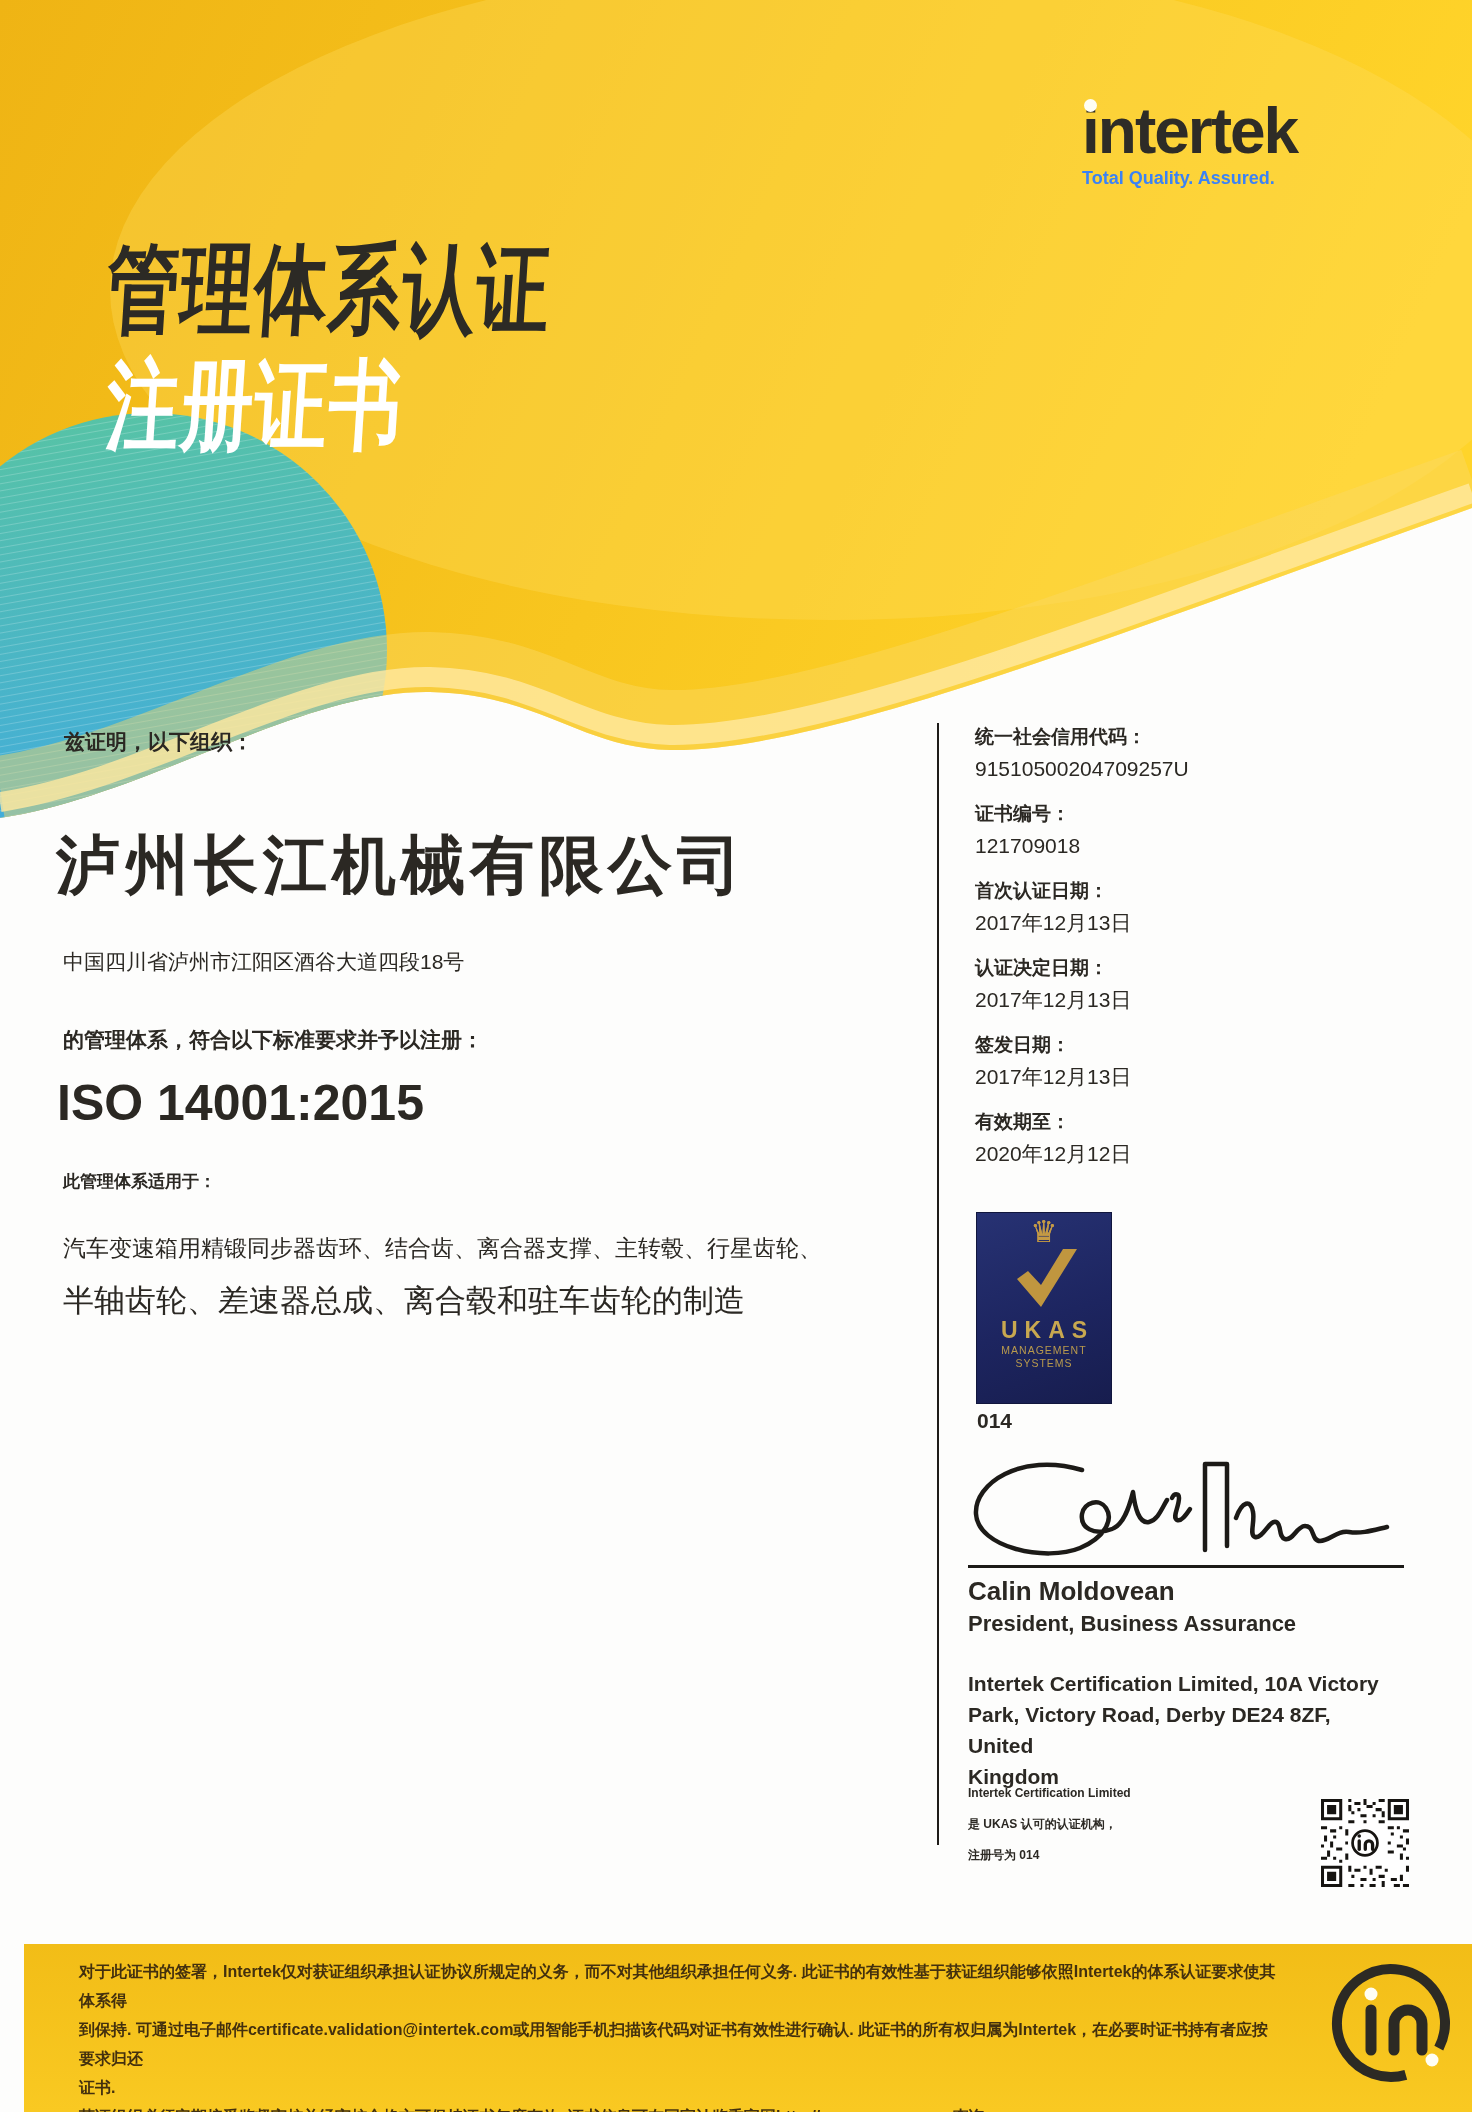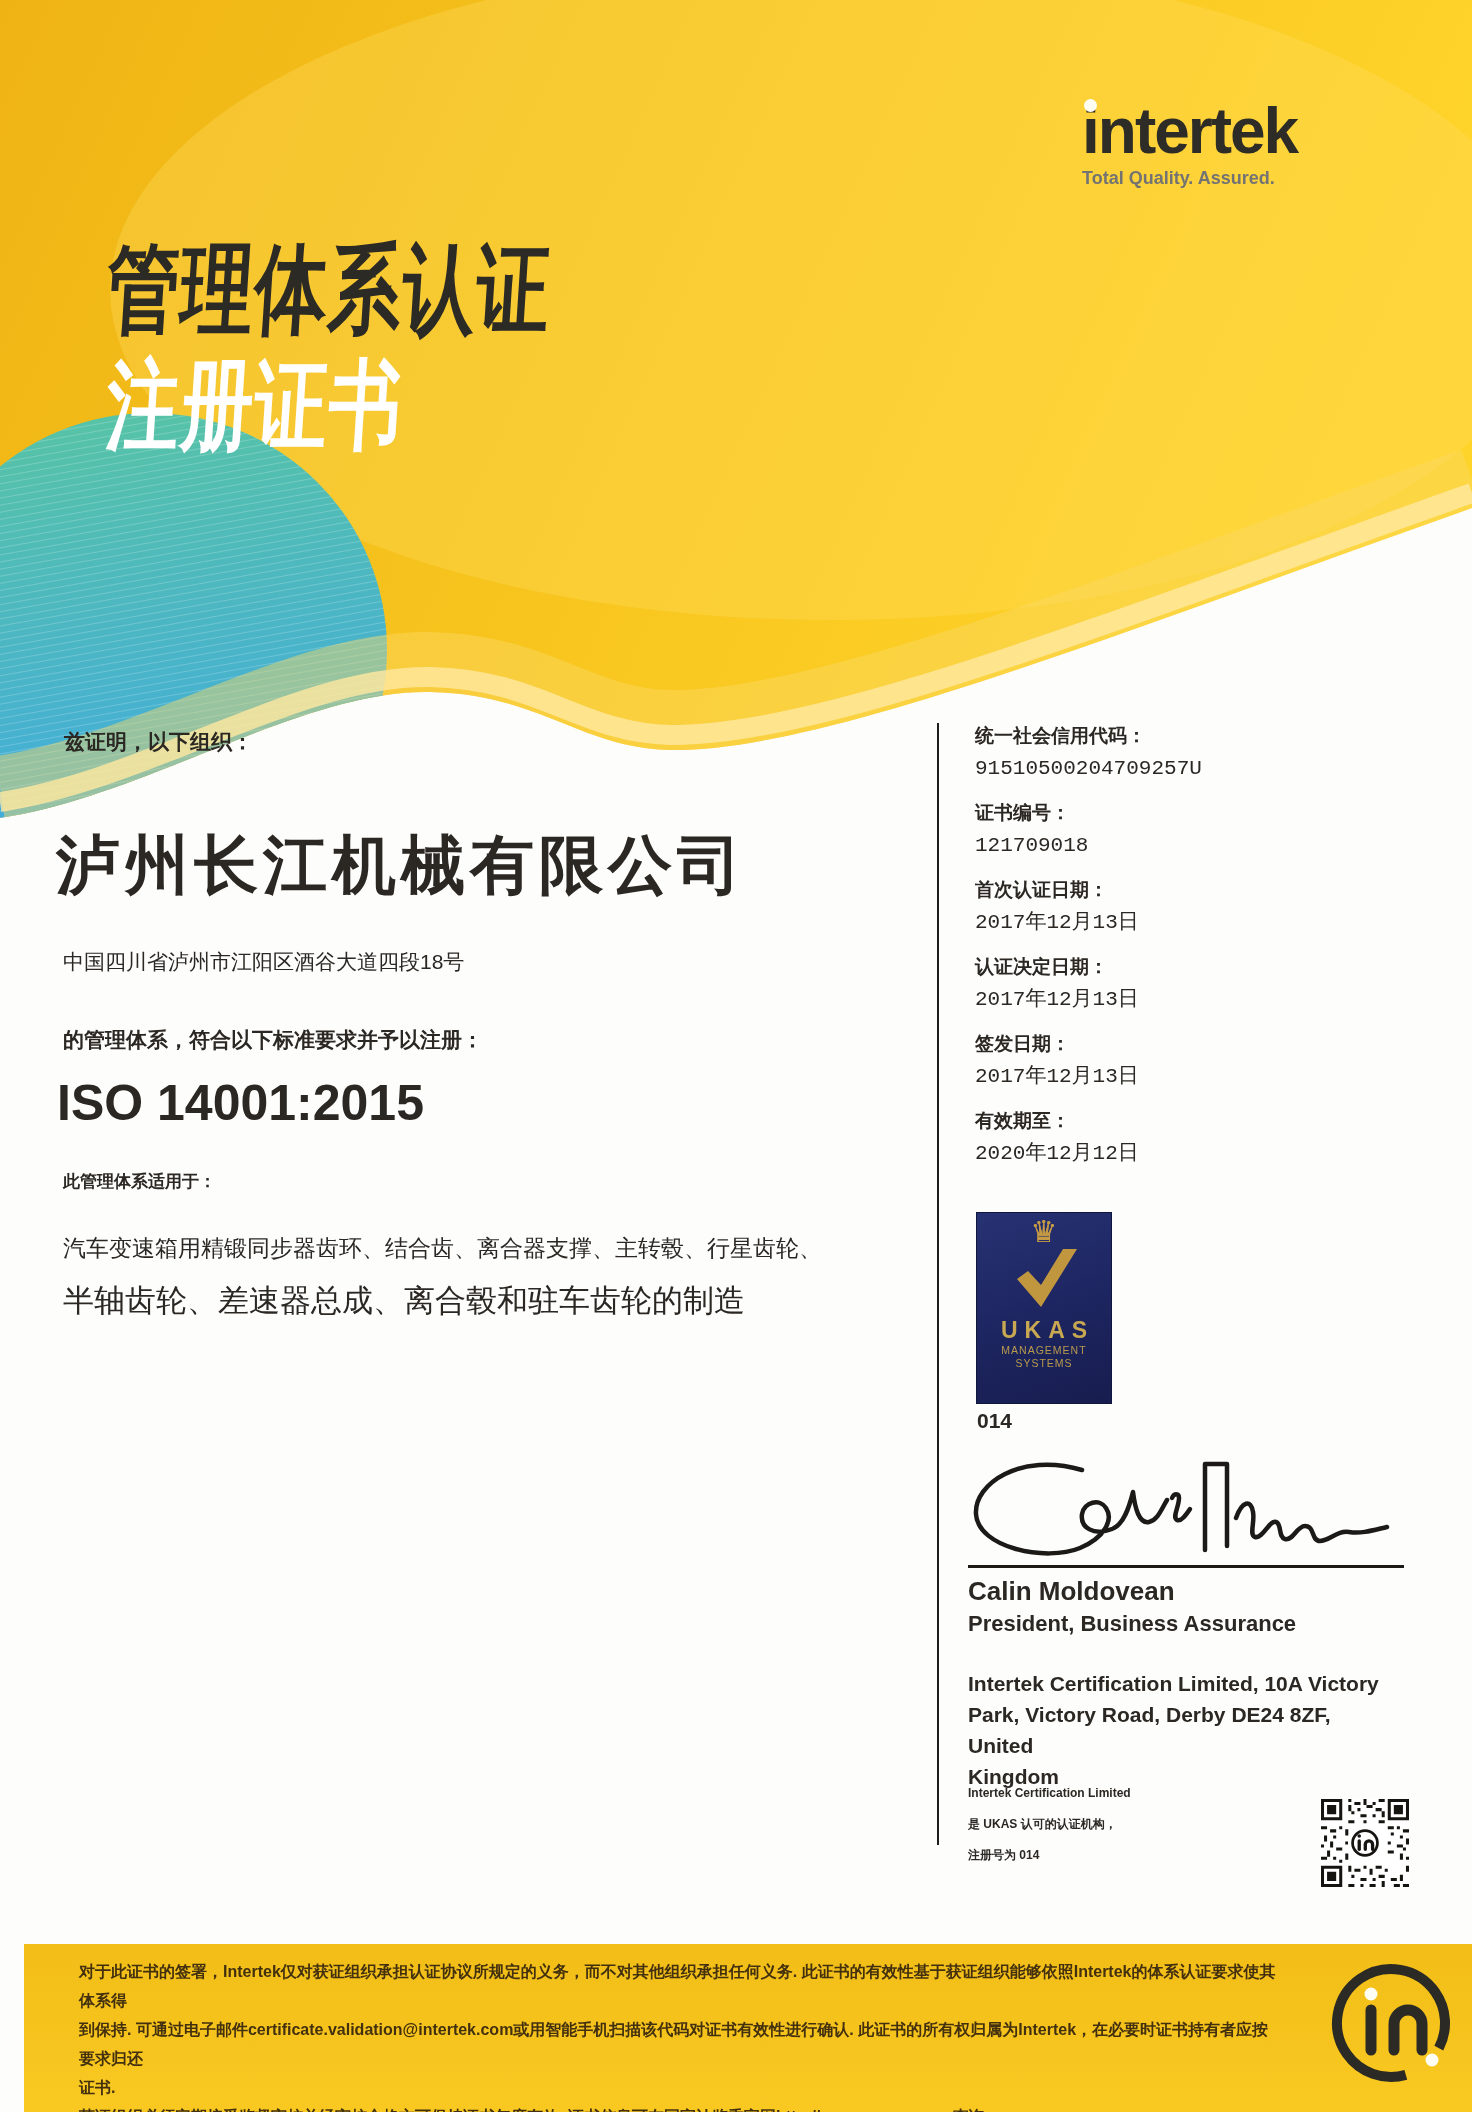--- a/index.html
+++ b/index.html
@@ -6,37 +6,37 @@
   .page{
     position:relative;width:1472px;height:2112px;overflow:hidden;
     background:#fdfdfc;font-family:"Liberation Sans","DejaVu Sans",sans-serif;color:#2b2823;
   }
   .abs{position:absolute;}
   
   .header-art{position:absolute;left:0;top:0;width:1472px;height:900px;}
   .brand{position:absolute;left:1082px;top:96px;width:330px;}
   .brand-word{position:relative;display:inline-block;font-weight:900;font-size:64px;letter-spacing:-2px;color:#2e2c27;line-height:1.1;}
   .brand-idot{position:absolute;left:2px;top:3px;width:13px;height:13px;border-radius:50%;background:#fffef2;}
-  .brand-tagline{font-weight:800;font-size:18px;color:#737373;margin-top:2px;letter-spacing:0px;}
+  .brand-tagline{font-weight:800;font-size:18px;color:#3b82f6;margin-top:2px;letter-spacing:0px;}
   .h-cn{position:absolute;left:110px;line-height:1;font-weight:900;letter-spacing:2px;
         transform:scaleX(.74) skewX(-5deg);transform-origin:0 0;white-space:nowrap;}
   .h1{top:240px;font-size:98px;color:#2c2a25;}
   .h2{top:356px;font-size:98px;color:#ffffff;}
   
   .intro{left:64px;top:728px;font-size:21px;font-weight:800;}
   .company{left:56px;top:822px;font-size:64px;font-weight:800;letter-spacing:5px;white-space:nowrap;}
   .address{left:63px;top:948px;font-size:21px;}
   .system{left:63px;top:1026px;font-size:21px;font-weight:800;}
   .standard{left:57px;top:1074px;font-size:50px;font-weight:800;letter-spacing:0px;}
   .scope-label{left:63px;top:1170px;font-size:17px;font-weight:800;}
   .scope1{left:63px;top:1233px;font-size:23px;white-space:nowrap;}
   .scope2{left:63px;top:1280px;font-size:31px;white-space:nowrap;}
   
   .divider{left:937px;top:723px;width:2px;height:1122px;background:#1e1c19;}
-  .fields{left:975px;top:722px;width:430px;font-family:Liberation Mono, monospace;}
+  .fields{left:975px;top:722px;width:430px;}
   .field{margin-bottom:14px;}
   .field .lbl{font-size:19px;font-weight:800;line-height:30px;}
   .field .val{font-size:21px;line-height:33px;}
   
   .ukas{left:977px;top:1213px;width:134px;height:190px;background:linear-gradient(160deg,#273273 0%,#1d2560 55%,#171d4e 100%);
         display:flex;flex-direction:column;align-items:center;box-shadow:0 0 0 1px #11163d;}
   .ukas-crown{font-size:30px;line-height:34px;color:#c59a45;margin-top:2px;
       background:linear-gradient(#d6b05a,#a67c2e);-webkit-background-clip:text;background-clip:text;}
   .ukas-check{margin-top:-4px;}
   .ukas-name{font-size:23px;letter-spacing:7px;color:#c8a850;font-weight:700;margin-top:-2px;text-indent:7px;}

